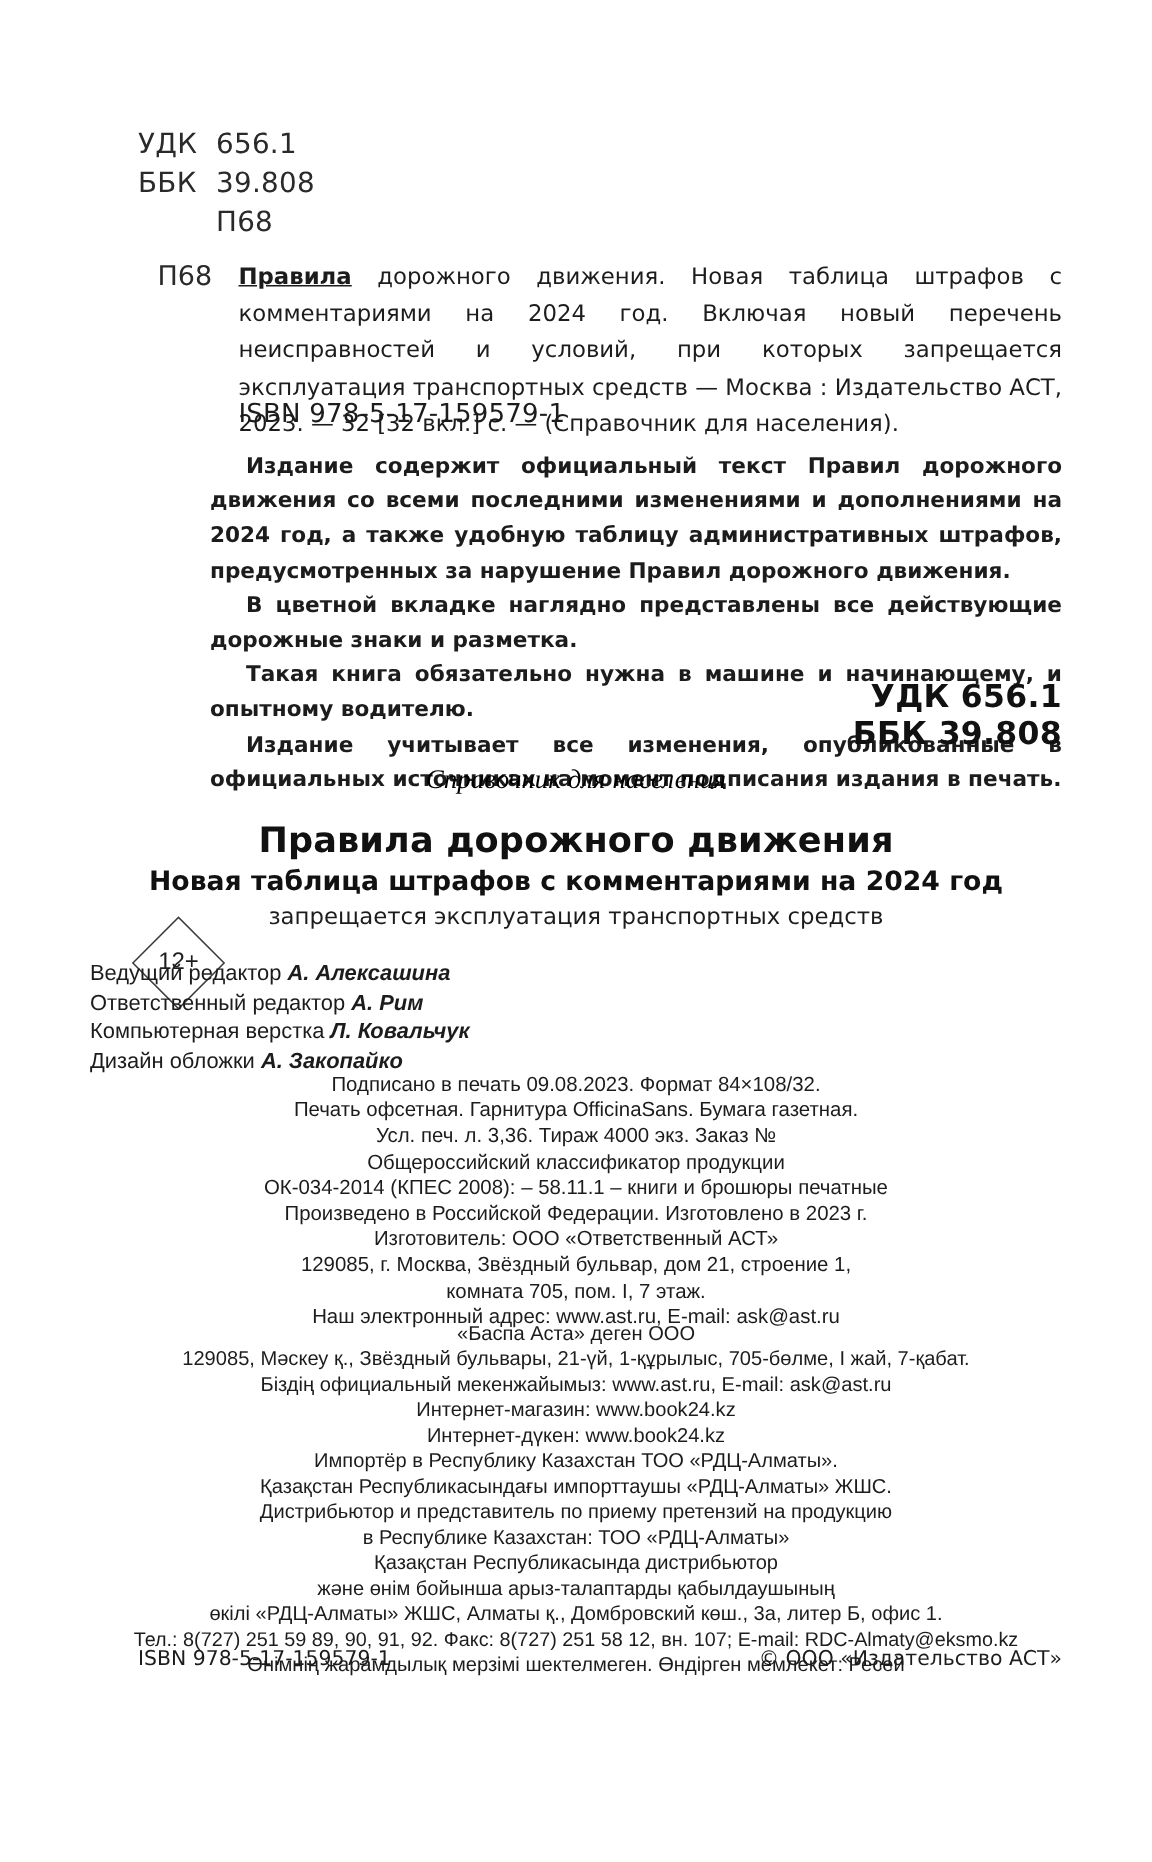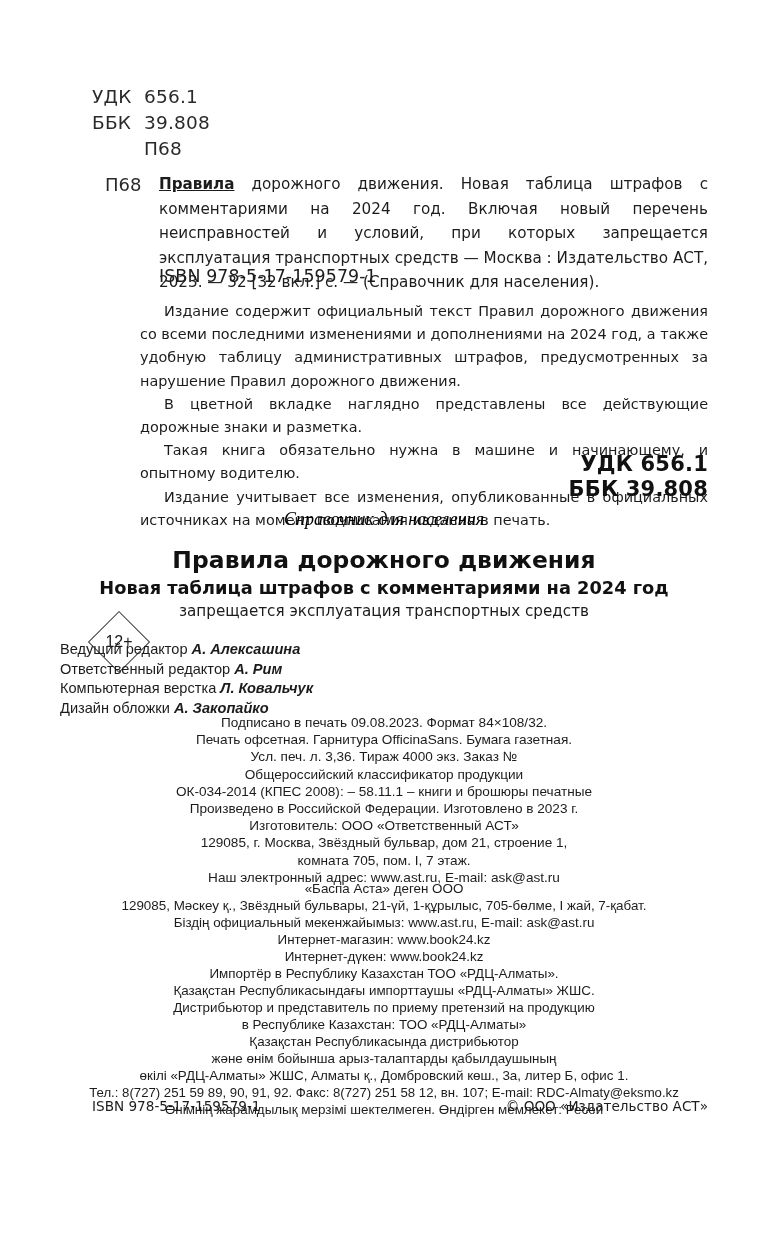--- a/index.html
+++ b/index.html
@@ -79,20 +79,21 @@
     position: absolute;
     left: 140px;
     top: 300px;
     width: 568px;
     font-family: "DejaVu Sans", sans-serif;
     font-size: 14.4px;
     line-height: 23.2px;
     text-align: justify;
     text-justify: inter-word;
     color: #1c1c1c;
+    font-weight: bold;
   }
   .annotation p {
     margin: 0;
     text-indent: 24px;
   }
 
   
   .udk-right {
     position: absolute;
     right: 60px;

